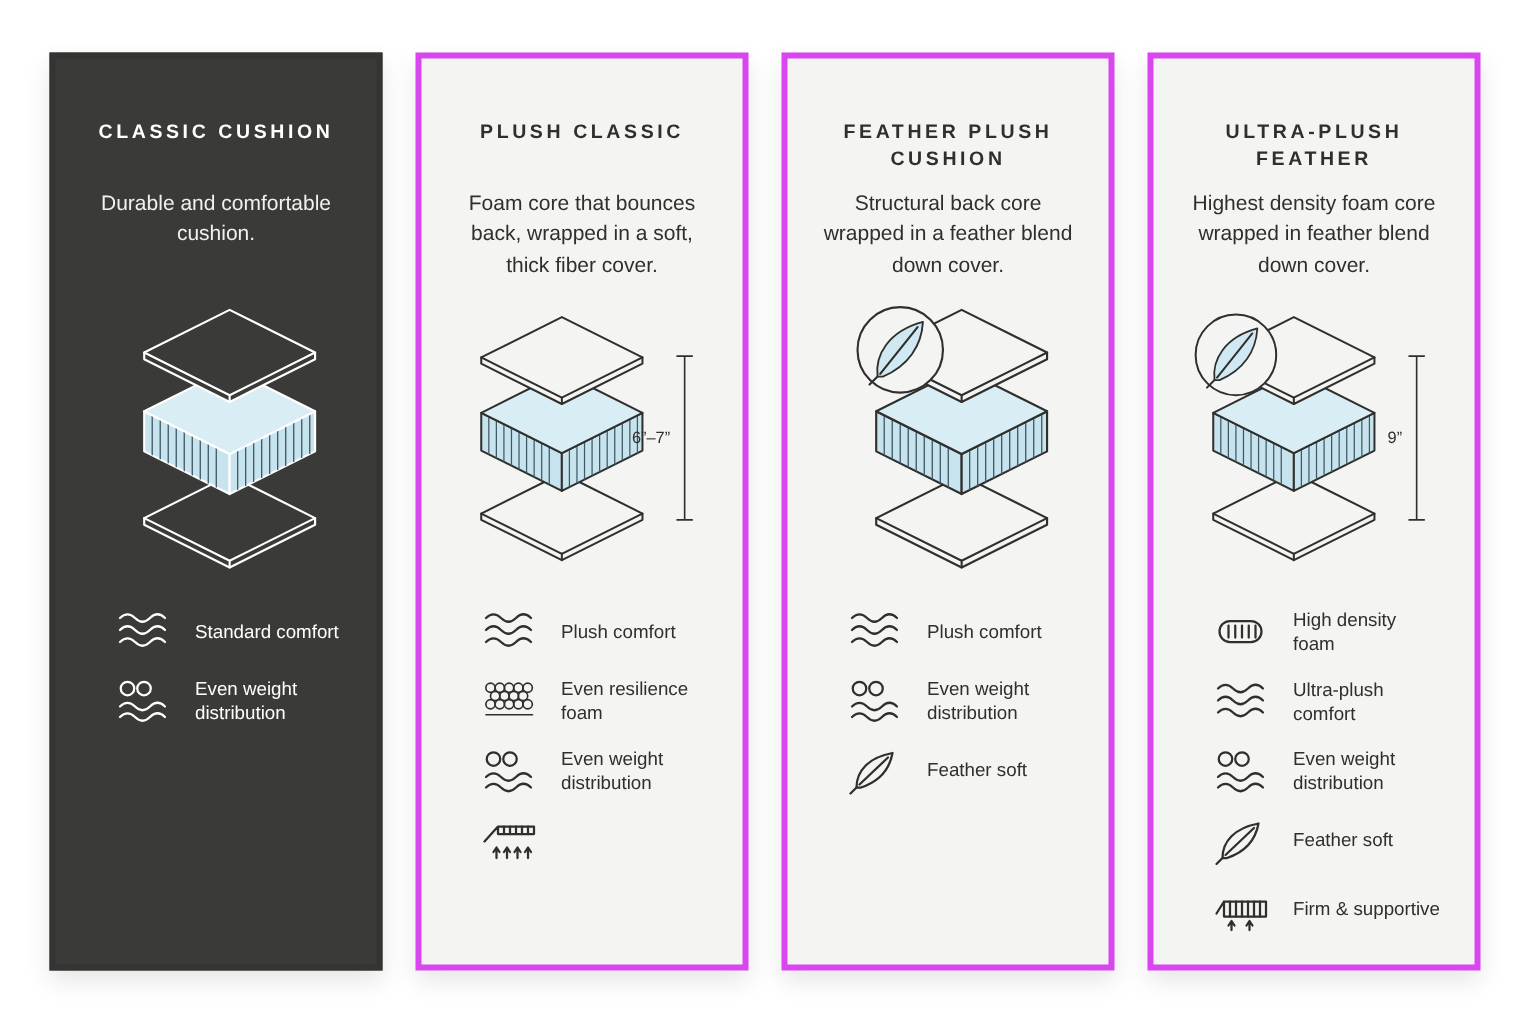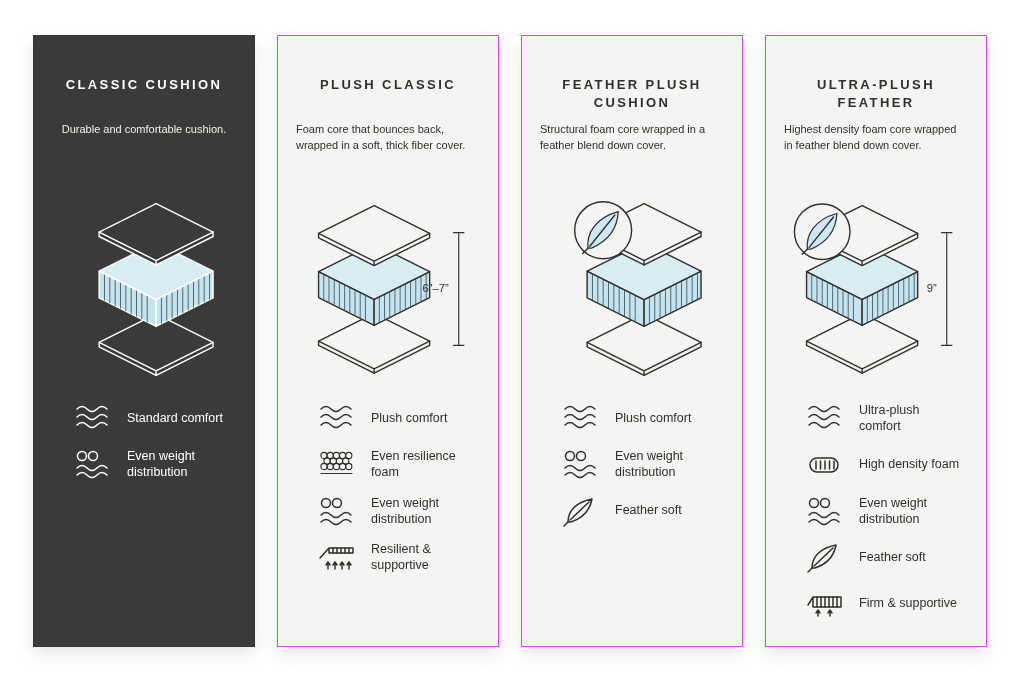--- a/index.html
+++ b/index.html
@@ -3,30 +3,30 @@
 <meta charset="utf-8">
 <style>
   * { margin:0; padding:0; box-sizing:border-box; }
   html,body { width:1024px; height:683px; background:#ffffff; font-family:"Liberation Sans", sans-serif; color:#2f2f2d; overflow:hidden; }
   .board { display:flex; gap:22px; padding:35px 0 0 33px; }
 
   .card {
     width:222px; height:612px; flex:none;
     --bg:#f4f4f2;
     background:var(--bg);
-    border:1px solid #d946ef;
+    border:4px solid #d946ef;
     box-shadow:0 7px 16px rgba(0,0,0,.10);
     display:flex; flex-direction:column; align-items:center;
     padding:40px 18px 20px;
     color:#2f2f2d;
   }
   .card.dark { --bg:#3a3a38; background:#3a3a38; border-color:#343432; color:#ffffff; }
 
   .title { font-size:13px; font-weight:bold; letter-spacing:2.4px; line-height:1.4; text-align:center; min-height:38px; max-width:186px; }
-  .desc  { margin-top:8px; font-size:11px; line-height:1.45; text-align:left; min-height:62px; max-width:186px; }
+  .desc  { margin-top:8px; font-size:14px; line-height:1.45; text-align:center; min-height:62px; max-width:186px; }
   .card.dark .desc { color:#f1f1ef; }
 
   .illo { height:186px; margin-top:12px; width:100%; display:flex; align-items:center; justify-content:flex-end; }
   .cushion-svg { height:178px; }
 
   .features { margin-top:20px; width:100%; display:flex; flex-direction:column; gap:14px; padding:0 4px 0 20px; }
   .feature  { display:flex; align-items:center; gap:15px; min-height:30px; }
   .ficon { width:40px; height:32px; flex:none; }
   .flabel { font-size:12.5px; line-height:1.3; max-width:118px; }
 
@@ -194,28 +194,27 @@
       <div class="feature">
         <svg class="ficon" viewBox="0 0 40 32">
             <use href="#i-weight"></use>
           </svg>
         <span class="flabel">Even weight distribution</span>
       </div>
       <div class="feature">
         <svg class="ficon" viewBox="0 0 40 32">
             <use href="#i-resilient"></use>
           </svg>
-        <span class="flabel">Resilient &amp; supportive</span>
       </div>
     </div>
   </section>
 
   <section class="card">
     <h2 class="title">FEATHER PLUSH CUSHION</h2>
-    <p class="desc">Structural foam core wrapped in a feather blend down cover.</p>
+    <p class="desc">Structural back core wrapped in a feather blend down cover.</p>
     <div class="illo">
       <svg class="cushion-svg" viewBox="0 0 180 200">
         <use href="#cushion"></use>
         <g>
             <use href="#badge"></use>
           </g>
       </svg>
     </div>
     <div class="features">
       <div class="feature">
@@ -250,32 +249,32 @@
           </g>
         <g>
           <path class="measure-line" d="M181,35 h13 M181,165 h13 M187.5,35 V165"></path>
           <text class="measure-text" x="176" y="104" text-anchor="end">9”</text>
         </g>
       </svg>
     </div>
     <div class="features">
       <div class="feature">
         <svg class="ficon" viewBox="0 0 40 32">
+            <use href="#i-density"></use>
+          </svg>
+        <span class="flabel">High density foam</span>
+      </div>
+      <div class="feature">
+        <svg class="ficon" viewBox="0 0 40 32">
             <use href="#i-waves"></use>
           </svg>
         <span class="flabel">Ultra-plush comfort</span>
       </div>
       <div class="feature">
         <svg class="ficon" viewBox="0 0 40 32">
-            <use href="#i-density"></use>
-          </svg>
-        <span class="flabel">High density foam</span>
-      </div>
-      <div class="feature">
-        <svg class="ficon" viewBox="0 0 40 32">
             <use href="#i-weight"></use>
           </svg>
         <span class="flabel">Even weight distribution</span>
       </div>
       <div class="feature">
         <svg class="ficon" viewBox="0 0 40 32">
             <use href="#i-feather"></use>
           </svg>
         <span class="flabel">Feather soft</span>
       </div>

